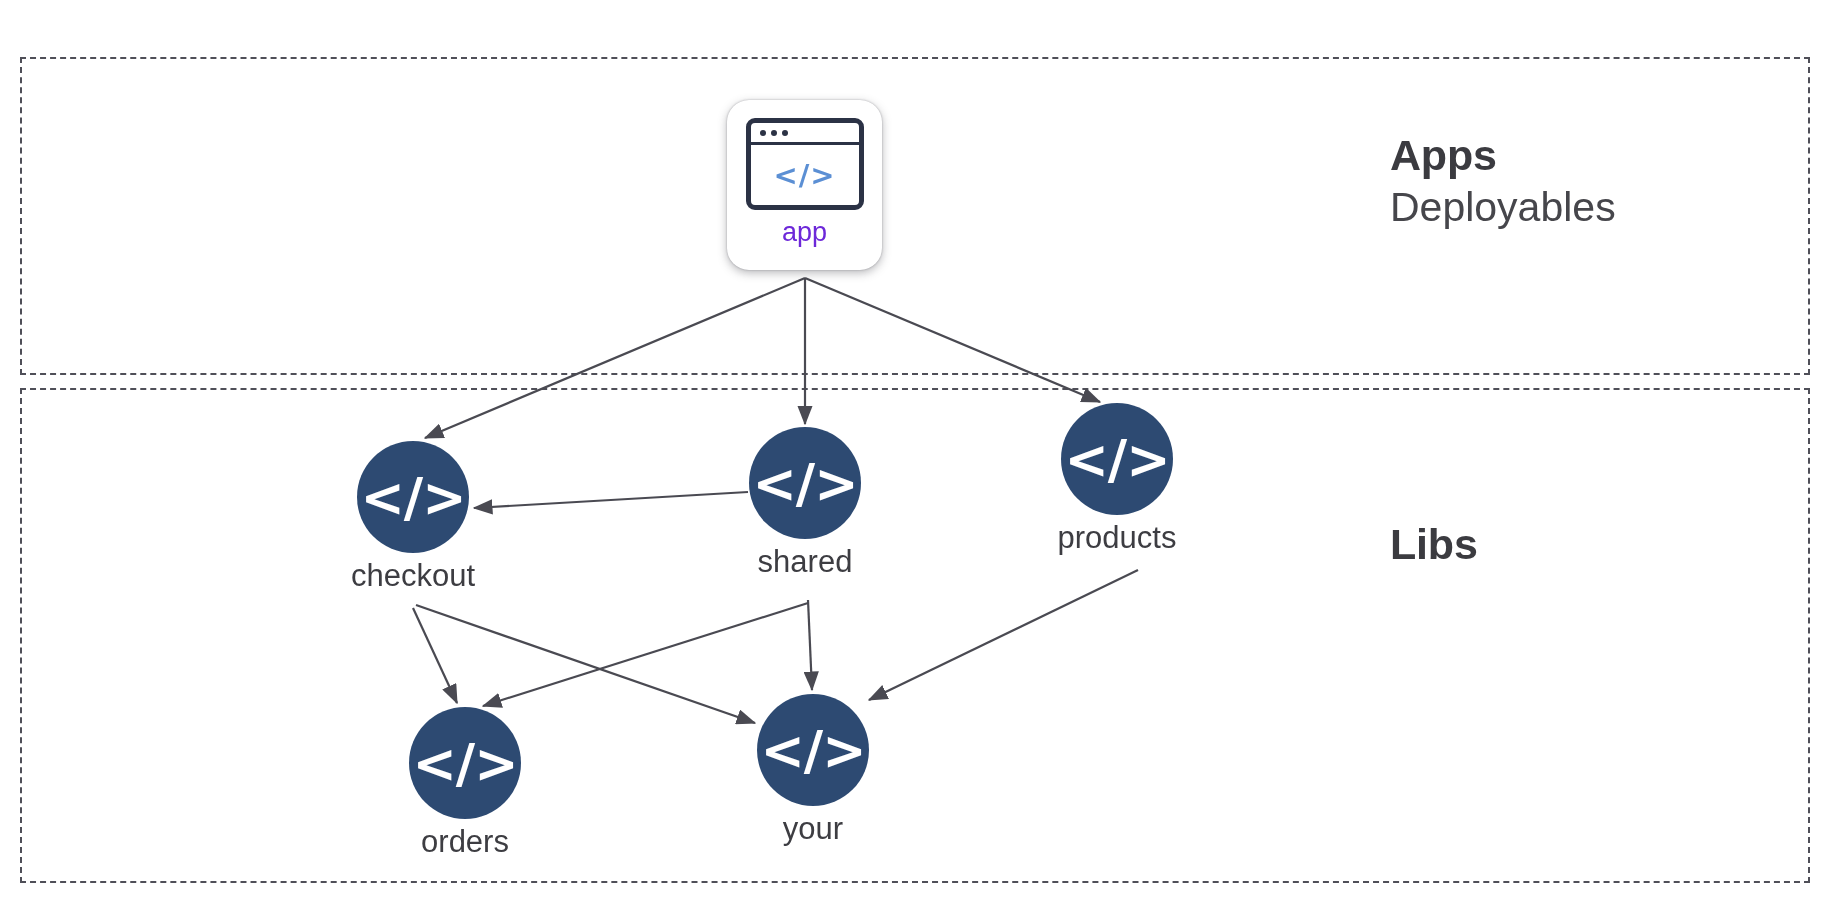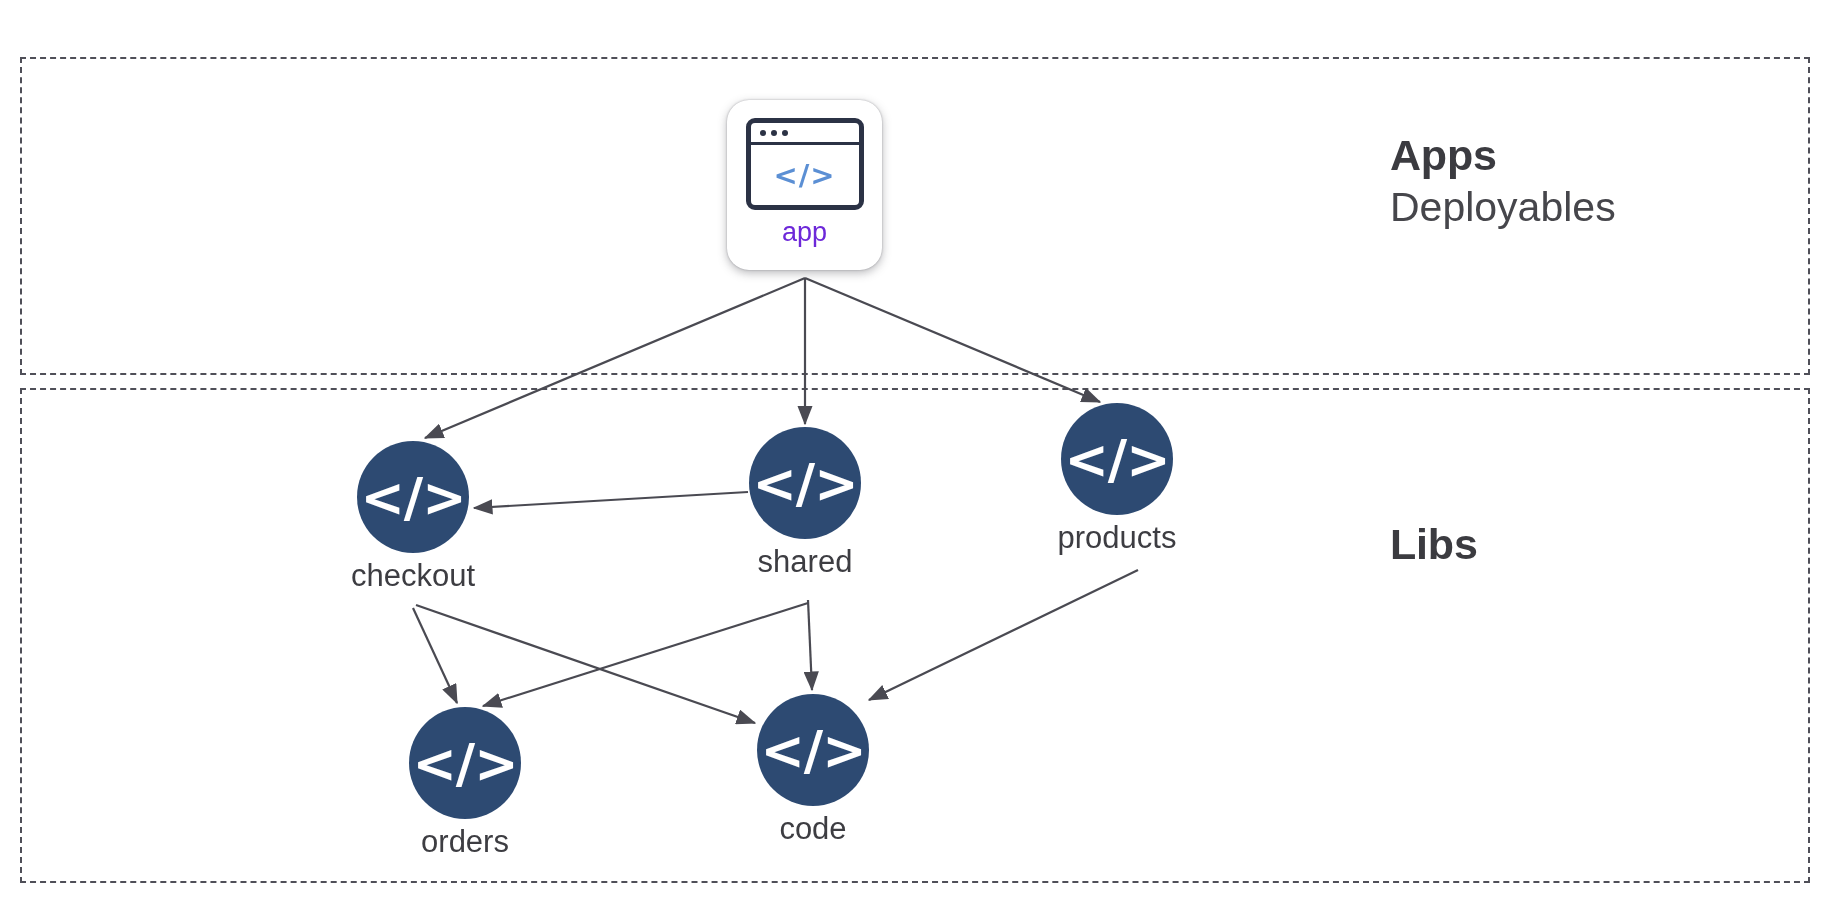--- a/index.html
+++ b/index.html
@@ -240,17 +240,17 @@
       <div class="lib-node" style="left: 409px; top: 707px; width: 112px;">
         <div class="lib-circle" style="width: 112px; height: 112px; background: rgb(45, 74, 114);">
           <span class="lib-code" style="font-size: 53px;">&lt;/&gt;</span>
         </div>
         <span class="lib-label">orders</span>
       </div>
       <div class="lib-node" style="left: 757px; top: 694px; width: 112px;">
         <div class="lib-circle" style="width: 112px; height: 112px; background: rgb(45, 74, 114);">
           <span class="lib-code" style="font-size: 53px;">&lt;/&gt;</span>
         </div>
-        <span class="lib-label">code</span>
+        <span class="lib-label">your</span>
       </div>
     </div>
 
 </div>
 
 </body></html>

